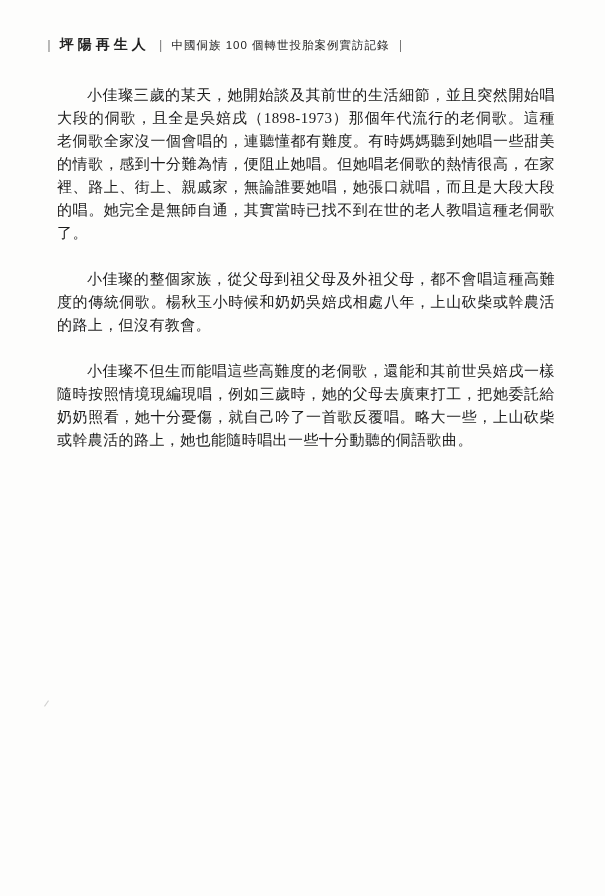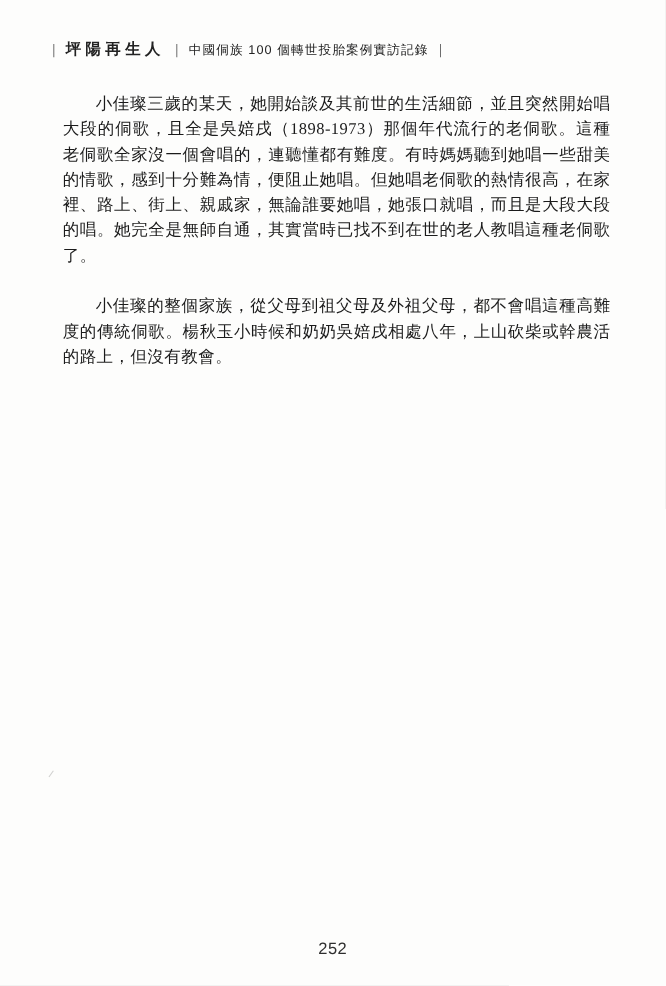--- a/index.html
+++ b/index.html
@@ -100,21 +100,19 @@
     <span class="bar">｜</span>
     <span class="book-title">坪陽再生人</span>
     <span class="bar">｜</span>
     <span class="subtitle">中國侗族 100 個轉世投胎案例實訪記錄</span>
     <span class="bar">｜</span>
   </div>
 
   <div class="content">
     <p class="para">小佳璨三歲的某天，她開始談及其前世的生活細節，並且突然開始唱大段的侗歌，且全是吳婄戌（1898-1973）那個年代流行的老侗歌。這種老侗歌全家沒一個會唱的，連聽懂都有難度。有時媽媽聽到她唱一些甜美的情歌，感到十分難為情，便阻止她唱。但她唱老侗歌的熱情很高，在家裡、路上、街上、親戚家，無論誰要她唱，她張口就唱，而且是大段大段的唱。她完全是無師自通，其實當時已找不到在世的老人教唱這種老侗歌了。</p>
     <p class="para">小佳璨的整個家族，從父母到祖父母及外祖父母，都不會唱這種高難度的傳統侗歌。楊秋玉小時候和奶奶吳婄戌相處八年，上山砍柴或幹農活的路上，但沒有教會。</p>
+    <p class="para">小佳璨不但生而能唱這些高難度的老侗歌，還能和其前世吳婄戌一樣隨時按照情境現編現唱，例如三歲時，她的父母去廣東打工，把她委託給奶奶照看，她十分憂傷，就自己吟了一首歌反覆唱。略大一些，上山砍柴或幹農活的路上，她也能隨時唱出一些十分動聽的侗語歌曲。</p>
   </div>
 
   <div class="scan-artifact"></div>
 
-  <div class="page-footer">
-    <span class="page-number">252</span>
-  </div>
 
 </div>
 
 </body></html>

